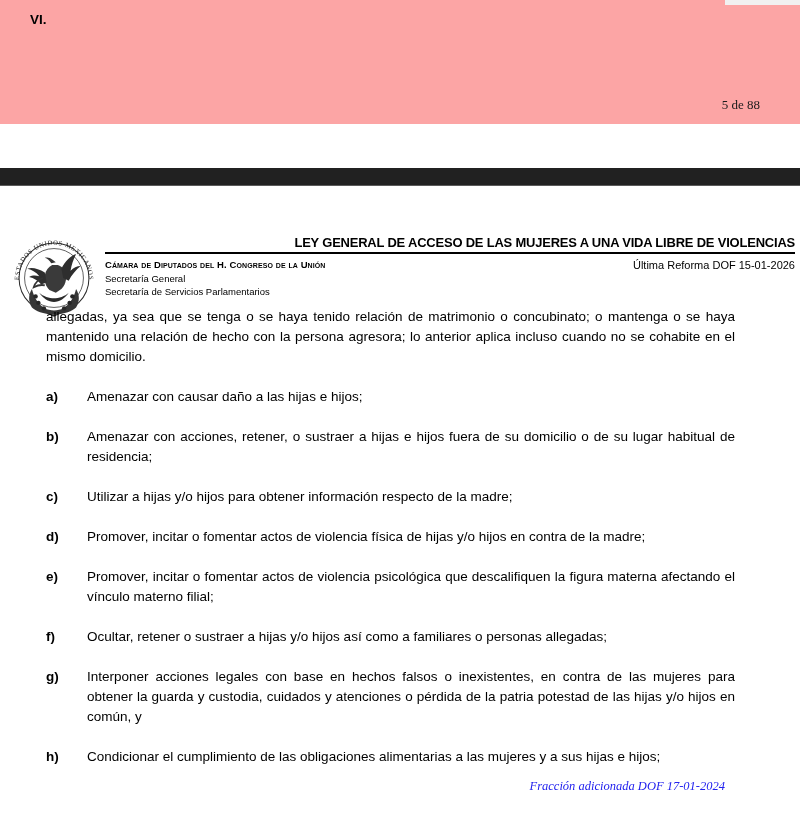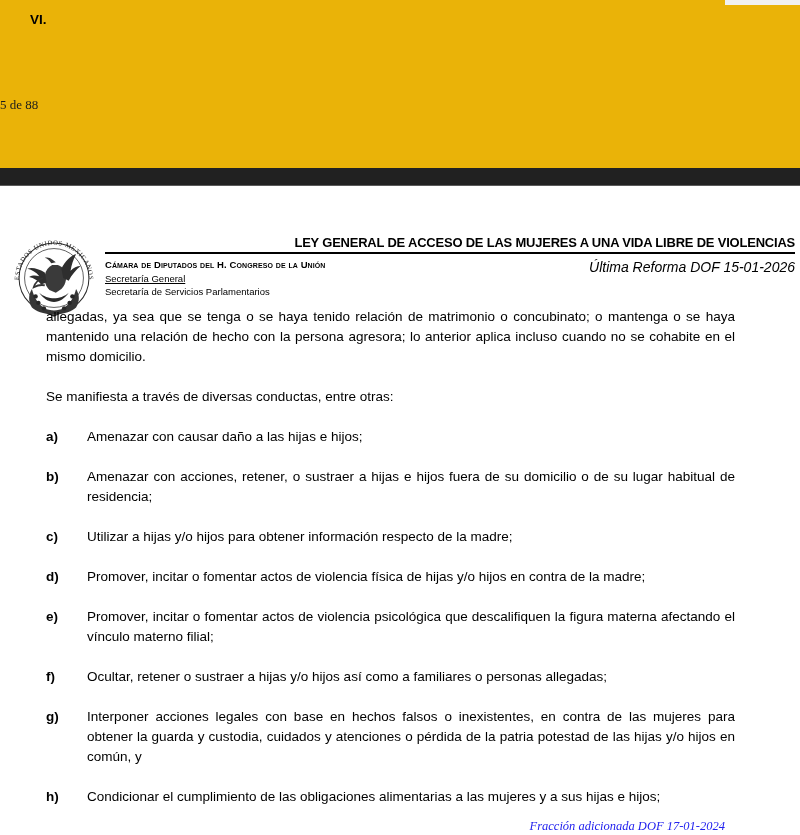--- a/index.html
+++ b/index.html
@@ -12,22 +12,22 @@
     height: 835px;
     font-family: "Liberation Sans", sans-serif;
     color: #000000;
     overflow: hidden;
     position: relative;
   }
 
   
   #page-top {
     position: relative;
-    height: 168px;
-    background: #eab308;
+    height: 124px;
+    background: #fca5a5;
     overflow: hidden;
     text-decoration: underline;
   }
   .top-edge-strip {
     position: absolute;
     top: 0;
     left: 725px;
     width: 75px;
     height: 5px;
     background: #f1f1f1;
@@ -55,21 +55,21 @@
     font-size: 13.5px;
     line-height: 20px;
     text-align: justify;
     flex: 1;
   }
   .page-number {
     position: absolute;
     top: 97px;
     left: 0;
     width: 760px;
-    text-align: left;
+    text-align: right;
     font-family: "Liberation Serif", serif;
     font-size: 13px;
     color: #1c1c1c;
   }
 
   
   #page-separator {
     position: absolute;
     top: 168px;
     left: 0;
@@ -136,35 +136,33 @@
     font-variant: small-caps;
     letter-spacing: 0.1px;
     white-space: nowrap;
   }
   .header-dept1 {
     position: absolute;
     left: 0;
     top: 14px;
     font-size: 9.5px;
     white-space: nowrap;
-    text-decoration: underline;
   }
   .header-dept2 {
     position: absolute;
     left: 0;
     top: 27px;
     font-size: 9.5px;
     white-space: nowrap;
   }
   .header-reform {
     position: absolute;
     right: 0;
     top: 0;
-    font-size: 14px;
-    font-style: italic;
+    font-size: 11px;
     white-space: nowrap;
   }
 
   
   .doc-body {
     position: relative;
     padding: 0 65px 0 46px;
   }
   .para {
     font-size: 13.5px;
@@ -265,21 +263,20 @@
         <div class="header-dept2">Secretaría de Servicios Parlamentarios</div>
         <div class="header-reform">Última Reforma DOF 15-01-2026</div>
       </div>
     </div>
 
   </div>
 
   <div class="doc-body">
 
     <p class="para">allegadas, ya sea que se tenga o se haya tenido relación de matrimonio o concubinato; o mantenga o se haya mantenido una relación de hecho con la persona agresora; lo anterior aplica incluso cuando no se cohabite en el mismo domicilio.</p>
-    <p class="para">Se manifiesta a través de diversas conductas, entre otras:</p>
 
     <div class="list-row">
       <div class="list-marker">a)</div>
       <div class="list-text">Amenazar con causar daño a las hijas e hijos;</div>
     </div>
     <div class="list-row">
       <div class="list-marker">b)</div>
       <div class="list-text">Amenazar con acciones, retener, o sustraer a hijas e hijos fuera de su domicilio o de su lugar habitual de residencia;</div>
     </div>
     <div class="list-row">

